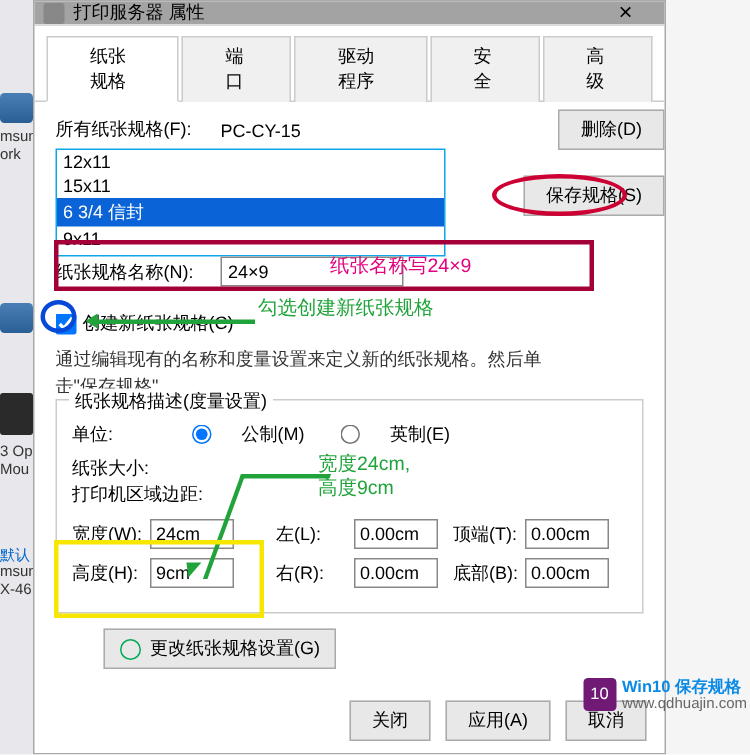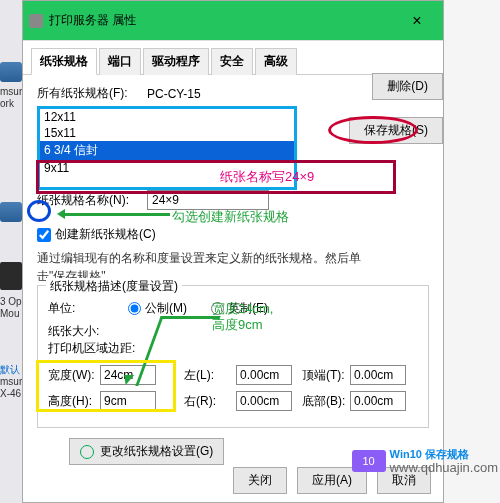--- a/index.html
+++ b/index.html
@@ -5,49 +5,49 @@
   * { box-sizing: border-box; margin: 0; padding: 0; }
   body { font-family: "Microsoft YaHei", "Segoe UI", sans-serif; font-size: 12px; background: #f5f5f5; width: 500px; height: 503px; overflow: hidden; position: relative; }
   .left-bg { position: absolute; left: 0; top: 0; width: 22px; height: 503px; background: #e8e8ec; z-index: 0; }
   .printer-icon { position: absolute; left: 0; top: 62px; width: 22px; height: 20px; background: linear-gradient(#4a7fb5,#2a5f95); border-radius: 3px; }
   .printer-icon2 { position: absolute; left: 0; top: 202px; width: 22px; height: 20px; background: linear-gradient(#4a7fb5,#2a5f95); border-radius: 3px; }
   .device-icon { position: absolute; left: 0; top: 262px; width: 22px; height: 28px; background: #2a2a2a; border-radius: 2px; }
   .left-text { position: absolute; left: 0; font-size: 10px; color: #333; writing-mode: horizontal-tb; }
   .lt1 { top: 86px; } .lt2 { top: 98px; } .lt3 { top: 296px; } .lt4 { top: 308px; }
   .lt5 { top: 363px; color: #0066cc; } .lt6 { top: 376px; } .lt7 { top: 388px; }
   .dialog { position: absolute; left: 22px; top: 0; width: 422px; height: 503px; background: #fff; border: 1px solid #aaa; z-index: 1; }
-  .titlebar { height: 40px; background: #22c55e; display: flex; align-items: center; padding: 0 6px; border-bottom: 1px solid #ddd; }
+  .titlebar { height: 16px; background: #a3a3a3; display: flex; align-items: center; padding: 0 6px; border-bottom: 1px solid #ddd; }
   .title-icon { width: 14px; height: 14px; background: #888; border-radius: 2px; margin-right: 6px; }
   .title-text { flex: 1; font-size: 12px; }
   .close-btn { width: 40px; height: 24px; text-align: center; line-height: 24px; font-size: 16px; cursor: pointer; }
   .tabs { display: flex; padding: 6px 8px 0 8px; border-bottom: 1px solid #ccc; gap: 2px; }
-  .tab { padding: 4px 8px; border: 1px solid #ccc; border-bottom: none; background: #fff; font-size: 12px; cursor: pointer; position: relative; top: 1px; font-weight: bold; }
+  .tab { padding: 4px 28px; border: 1px solid #ccc; border-bottom: none; background: #fff; font-size: 12px; cursor: pointer; position: relative; top: 1px; }
   .tab.active { background: #fff; border-bottom: 1px solid #fff; }
   .tab.inactive { background: #f0f0f0; }
   .content { padding: 10px 14px; }
   .row-label { display: flex; align-items: center; margin-bottom: 4px; }
   .row-label label { width: 110px; }
-  .listbox { width: 260px; height: 84px; border: 3px solid #0ea5e9; overflow: hidden; background: #fff; }
+  .listbox { width: 260px; height: 72px; border: 1px solid #0ea5e9; overflow: hidden; background: #fff; }
   .listbox .item { padding: 1px 4px; font-size: 12px; }
   .listbox .item.selected { background: #0a64d8; color: #fff; }
   .btn { border: 1px solid #aaa; background: #e8e8e8; padding: 4px 14px; font-size: 12px; cursor: pointer; display: inline-block; }
   .btn.delete { top: 72px; position: absolute; right: 0; }
   .btn.save { top: 116px; position: absolute; right: 0; }
   .name-row { display: flex; align-items: center; }
   .name-row label { width: 110px; }
   .name-row input { width: 122px; height: 20px; border: 1px solid #888; padding: 0 4px; font-size: 12px; }
   .checkbox-row { margin-top: 16px; display: flex; align-items: center; }
   .checkbox-row input { width: 14px; height: 14px; margin-right: 4px; }
   .desc { margin-top: 6px; font-size: 12px; color: #333; line-height: 1.5; }
   .group { border: 1px solid #ccc; padding: 8px 10px 10px 10px; position: relative; }
   .group-title { position: absolute; top: -8px; left: 8px; background: #fff; padding: 0 4px; font-size: 12px; }
   .unit-row { display: flex; align-items: center; margin: 6px 0; }
   .unit-row .lbl { width: 40px; }
   .radio-wrap { display: flex; align-items: center; margin-left: 40px; gap: 24px; }
-  .radio-wrap label { display: flex; align-items: center; gap: 4px; justify-content: center; }
+  .radio-wrap label { display: flex; align-items: center; gap: 20px; justify-content: center; }
   .size-row { display: flex; margin-top: 8px; gap: 28px; }
   .size-col { flex: 0 0 auto; }
   .field-row { display: flex; align-items: center; margin-bottom: 6px; }
   .field-row label { width: 52px; }
   .field-row input { width: 56px; height: 20px; border: 1px solid #888; padding: 0 3px; font-size: 12px; }
   .field-row .rlabel { width: 48px; margin-left: 10px; }
   .sub-header { display: flex; margin-bottom: 6px; flex-direction: column; }
   .sub-header .h1 { width: 120px; }
   .bottom-btn-row { margin-top: 10px; padding-left: 32px; }
   .gear-btn { border: 1px solid #aaa; background: #e8e8e8; padding: 4px 10px; font-size: 12px; display: inline-flex; align-items: center; gap: 6px; cursor: pointer; }
@@ -60,23 +60,23 @@
   .anno-blue { border: 3px solid #0648d8; border-radius: 50%; left: 27px; top: 200px; width: 24px; height: 22px; }
   .anno-yellow { border: 3px solid #f7e600; left: 36px; top: 360px; width: 140px; height: 52px; }
   .anno-text-red { color: #e4007f; font-size: 13px; font-weight: 500; }
   .anno-text-green { color: #1fa33a; font-size: 13px; }
   .arrow { position: absolute; z-index: 4; }
   .arrow-green1 { left: 60px; top: 213px; width: 110px; height: 3px; background: #1fa33a; }
   .arrow-green1::before { content:""; position:absolute; left:-8px; top:-4px; border:5px solid transparent; border-right:8px solid #1fa33a; }
   .arrow-green2 { left: 148px; top: 316px; width: 60px; height: 70px; border-top: 3px solid #1fa33a; border-left: 3px solid #1fa33a; transform: skewX(-20deg); }
   .arrow-green2::after { content:""; position:absolute; left:-18px; bottom:-4px; border:5px solid transparent; border-top:10px solid #1fa33a; }
   .watermark { position: absolute; right: 2px; bottom: 28px; z-index: 10; display: flex; align-items: center; gap: 4px; }
-  .wm-logo { width: 34px; height: 22px; background: #8b5cf6; color: #fff; display: flex; align-items: center; justify-content: center; font-size: 11px; border-radius: 3px; }
+  .wm-logo { width: 22px; height: 22px; background: #701a75; color: #fff; display: flex; align-items: center; justify-content: center; font-size: 11px; border-radius: 3px; }
   .wm-text { font-size: 11px; color: #0a8ae6; font-weight: bold; line-height: 1.1; }
-  .wm-url { font-size: 13px; color: #666; }
+  .wm-url { font-size: 10px; color: #666; }
 </style>
 </head>
 <body>
 
 <div class="left-bg"></div>
 <div class="printer-icon"></div>
 <span class="left-text lt1">msun</span>
 <span class="left-text lt2">ork</span>
 <div class="printer-icon2"></div>
 <div class="device-icon"></div>
@@ -195,21 +195,21 @@
   </div>
 </div>
 
 <div class="anno anno-red1"></div>
 <div class="anno anno-red2"></div>
 <div class="anno anno-blue"></div>
 <div class="anno anno-yellow"></div>
 <div class="arrow arrow-green1"></div>
 <div class="arrow arrow-green2"></div>
 <span class="anno anno-text-red" style="left:220px; top:168px;">纸张名称写24×9</span>
-<span class="anno anno-text-green" style="left:172px; top:208px;">勾选创建新纸张规格</span>
+<span class="anno anno-text-green" style="left:172px; top:196px;">勾选创建新纸张规格</span>
 <span class="anno anno-text-green" style="left:212px; top:300px;">宽度24cm,</span>
 <span class="anno anno-text-green" style="left:212px; top:316px;">高度9cm</span>
 
 <div class="watermark">
   <div class="wm-logo">10</div>
   <div>
     <div class="wm-text">Win10 保存规格</div>
     <div class="wm-url">www.qdhuajin.com</div>
   </div>
 </div>

